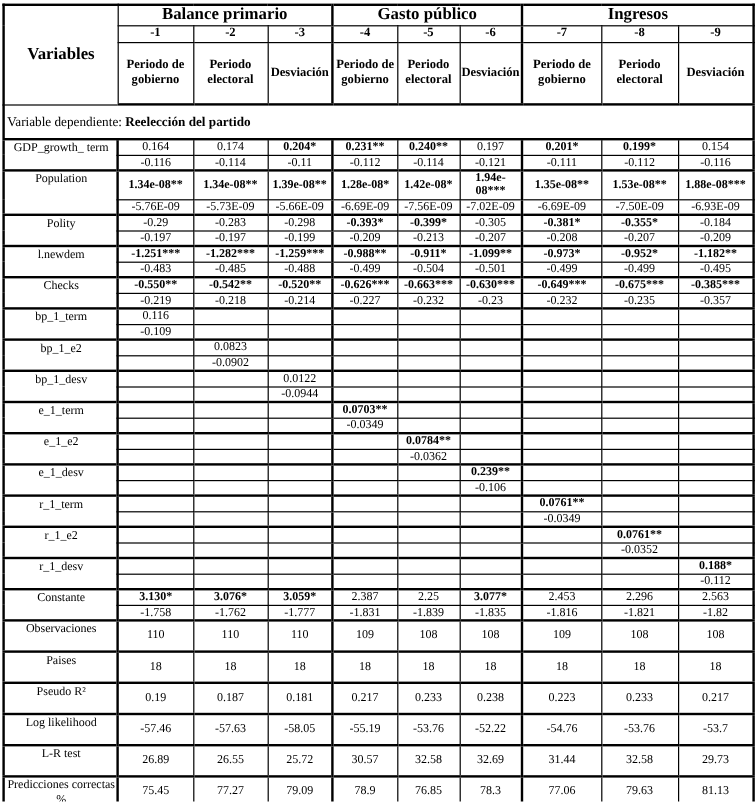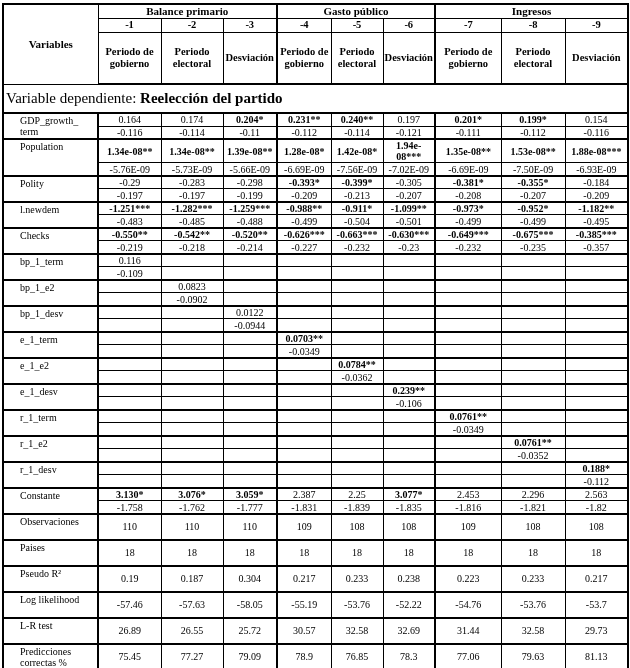--- a/index.html
+++ b/index.html
@@ -21,38 +21,38 @@
     border: 1px solid #000;
     text-align: center;
     vertical-align: middle;
     font-size: 10px;
     line-height: 1.12;
     padding: 0 1px;
     height: 13px;
     overflow: hidden;
   }
   thead td { font-weight: bold; }
-  .group-row td { height: 14px; font-size: 11px; }
+  .group-row td { height: 14px; font-size: 14px; }
   .num-row td { height: 14px; font-size: 10.5px; }
   .sub-row td { height: 52px; font-size: 10.5px; border-bottom: 2px solid #000; }
   .var-head { font-size: 11px; }
   .gb { border-left: 2px solid #000; }
   .lab {
-    text-align: left;
-    padding-left: 16px;
+    text-align: center;
+    padding-left: 2px;
     padding-top: 1px;
     vertical-align: top;
     border-right: 2px solid #000;
     font-weight: normal;
     margin-left: 38px;
   }
   .dep-row td {
     text-align: left;
     height: 29px;
-    font-size: 15px;
+    font-size: 11px;
     padding-left: 2px;
     border-bottom: 2px solid #000;
   }
   .dep-row .dep-val { font-weight: bold; }
   .coef-row td { border-top: 2px solid #000; }
   .se-row td { border-top: 1px solid #000; }
   .sig { font-weight: bold; margin-left: 22px; }
   .stat-row td { border-top: 2px solid #000; height: 26px; }
   .pred-row td { height: 26px; }
   .pred-row .lab { vertical-align: middle; }
@@ -483,21 +483,21 @@
           <td>18</td>
           <td>18</td>
           <td class="gb">18</td>
           <td>18</td>
           <td>18</td>
         </tr>
         <tr class="stat-row">
           <td class="lab">Pseudo R²</td>
           <td>0.19</td>
           <td>0.187</td>
-          <td>0.304</td>
+          <td>0.181</td>
           <td class="gb">0.217</td>
           <td>0.233</td>
           <td>0.238</td>
           <td class="gb">0.223</td>
           <td>0.233</td>
           <td>0.217</td>
         </tr>
         <tr class="stat-row">
           <td class="lab">Log likelihood</td>
           <td>-57.46</td>

